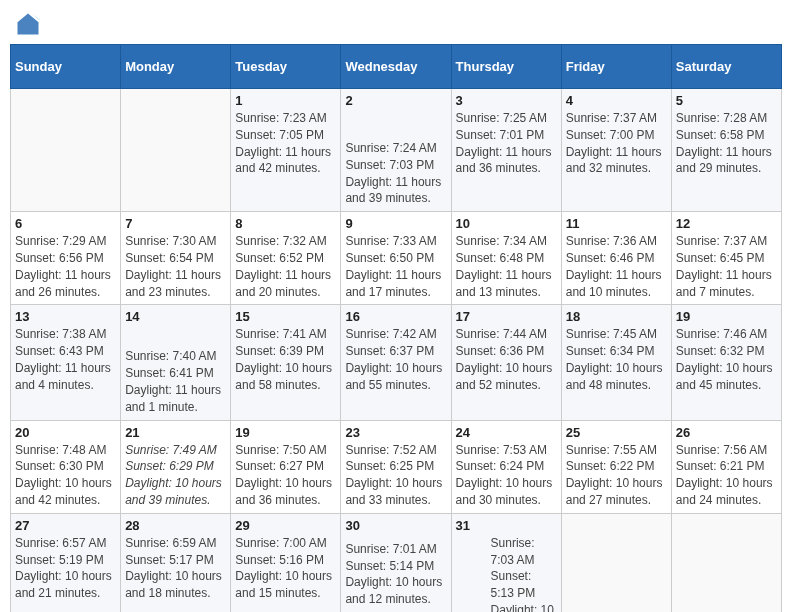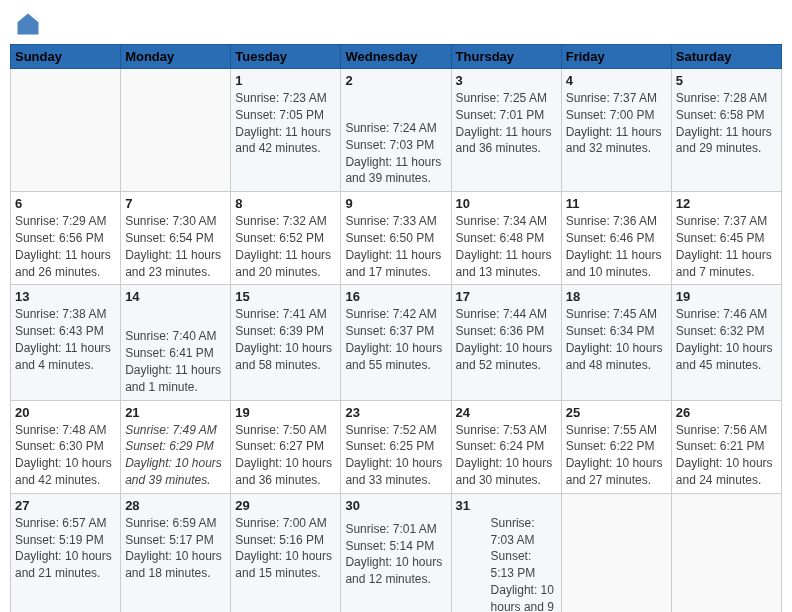--- a/index.html
+++ b/index.html
@@ -47,24 +47,24 @@
       font-size: 15px;
       color: #555;
     }
     table {
       width: 100%;
       border-collapse: collapse;
       table-layout: fixed;
     }
     thead tr th {
       background-color: #2a6db5;
-      color: #000000;
+      color: #ffffff;
       font-size: 13px;
       font-weight: bold;
-      padding: 4px 4px;
+      padding: 14px 4px;
       text-align: left;
       border: 1px solid #1a5a9a;
     }
     tbody tr td {
       border: 1px solid #ccc;
       vertical-align: top;
       padding: 4px 4px;
       font-size: 10.5px;
       color: #333;
       height: 80px;

